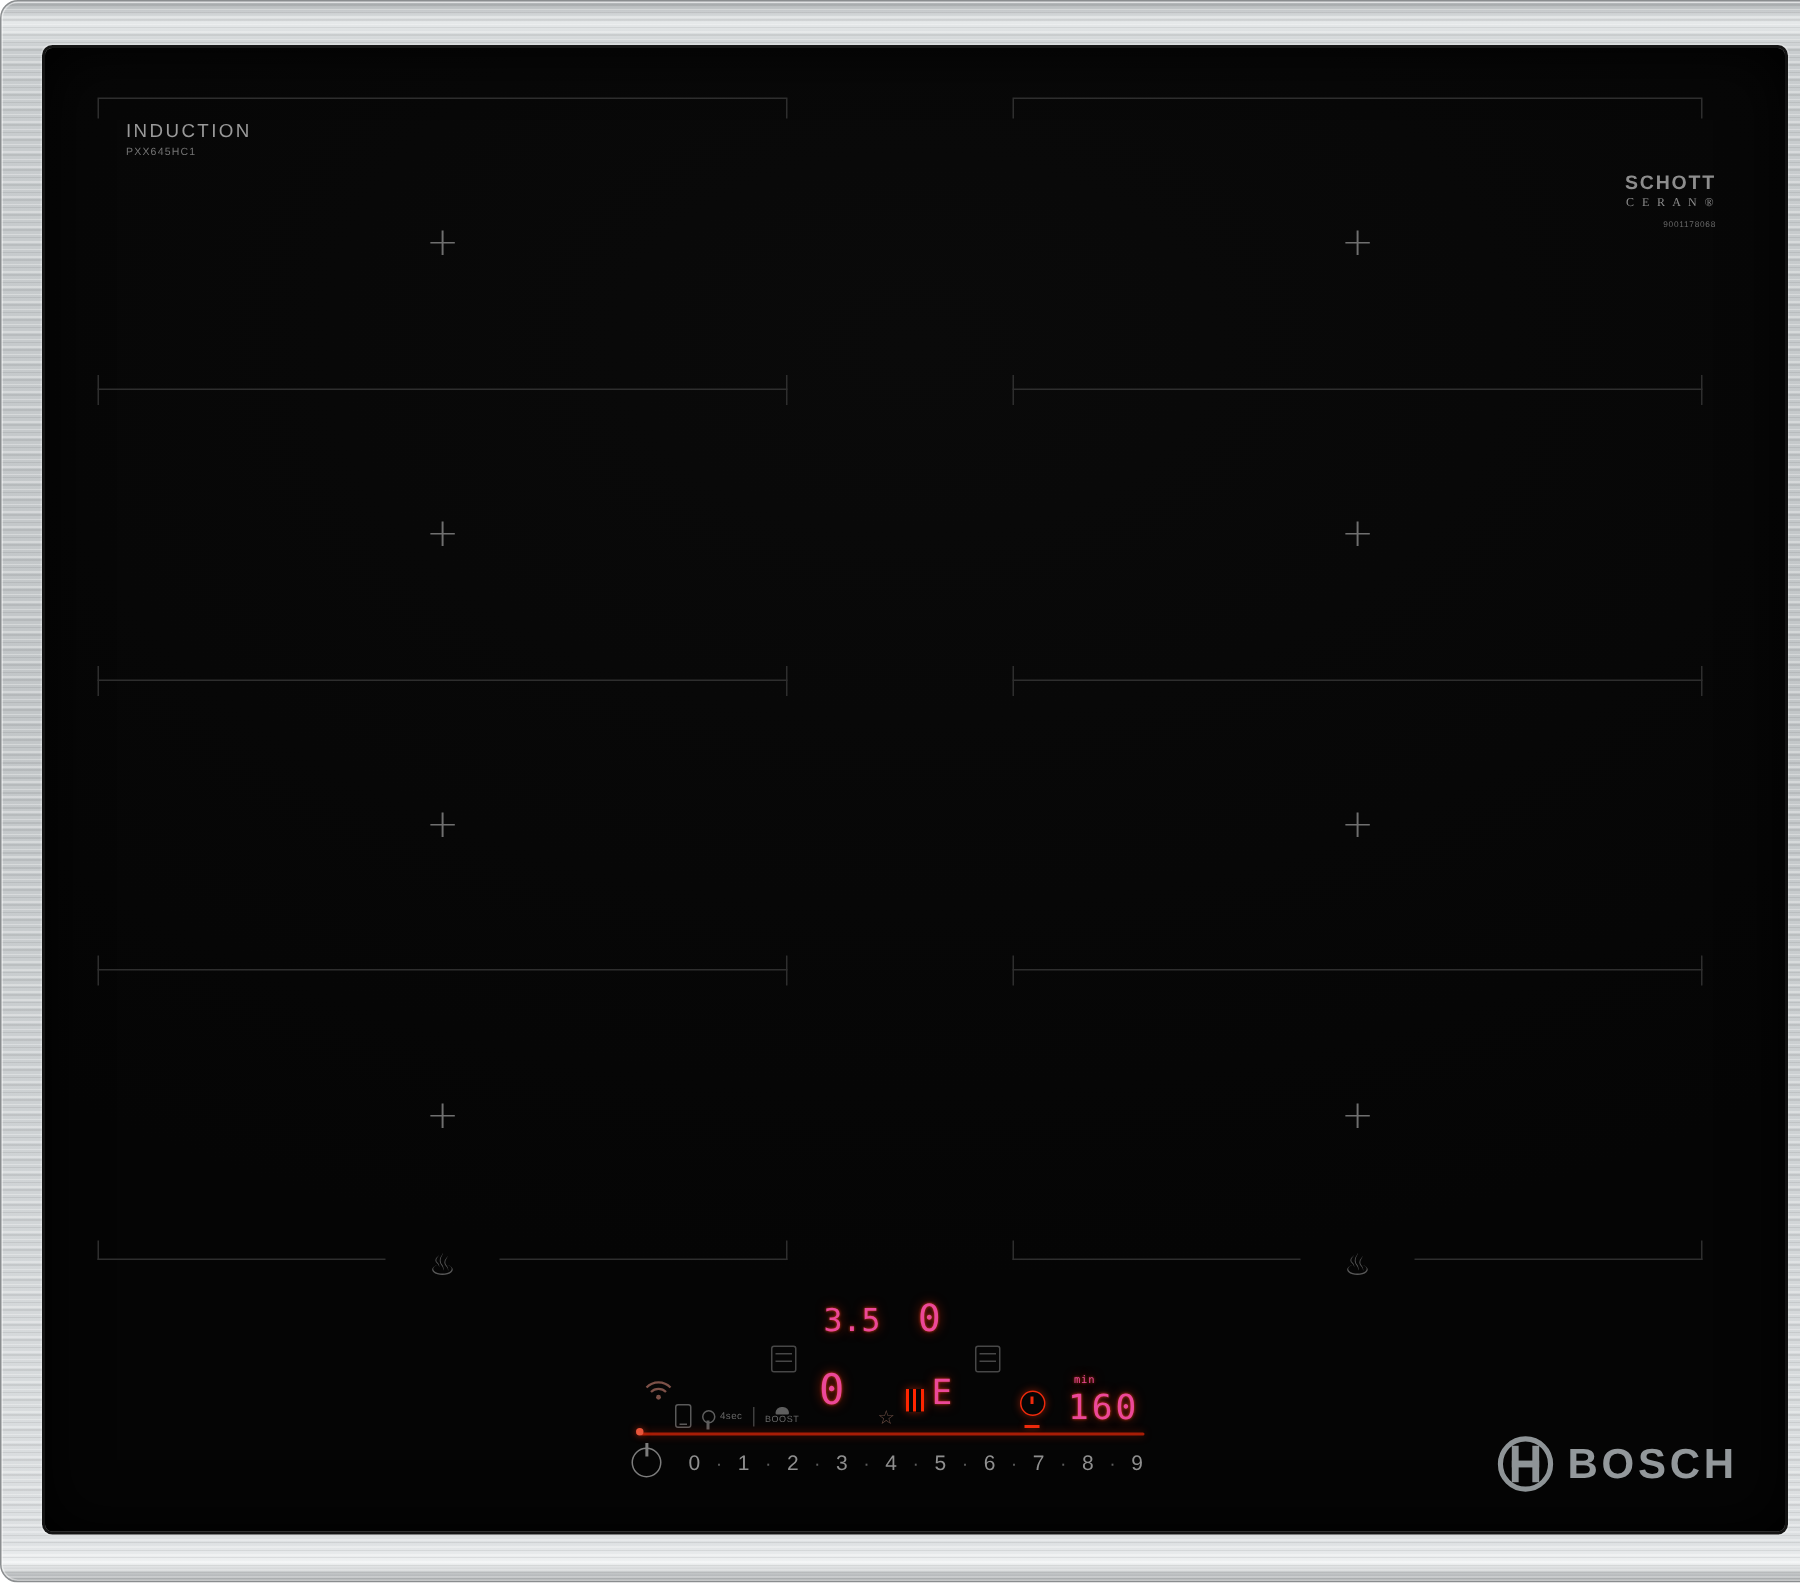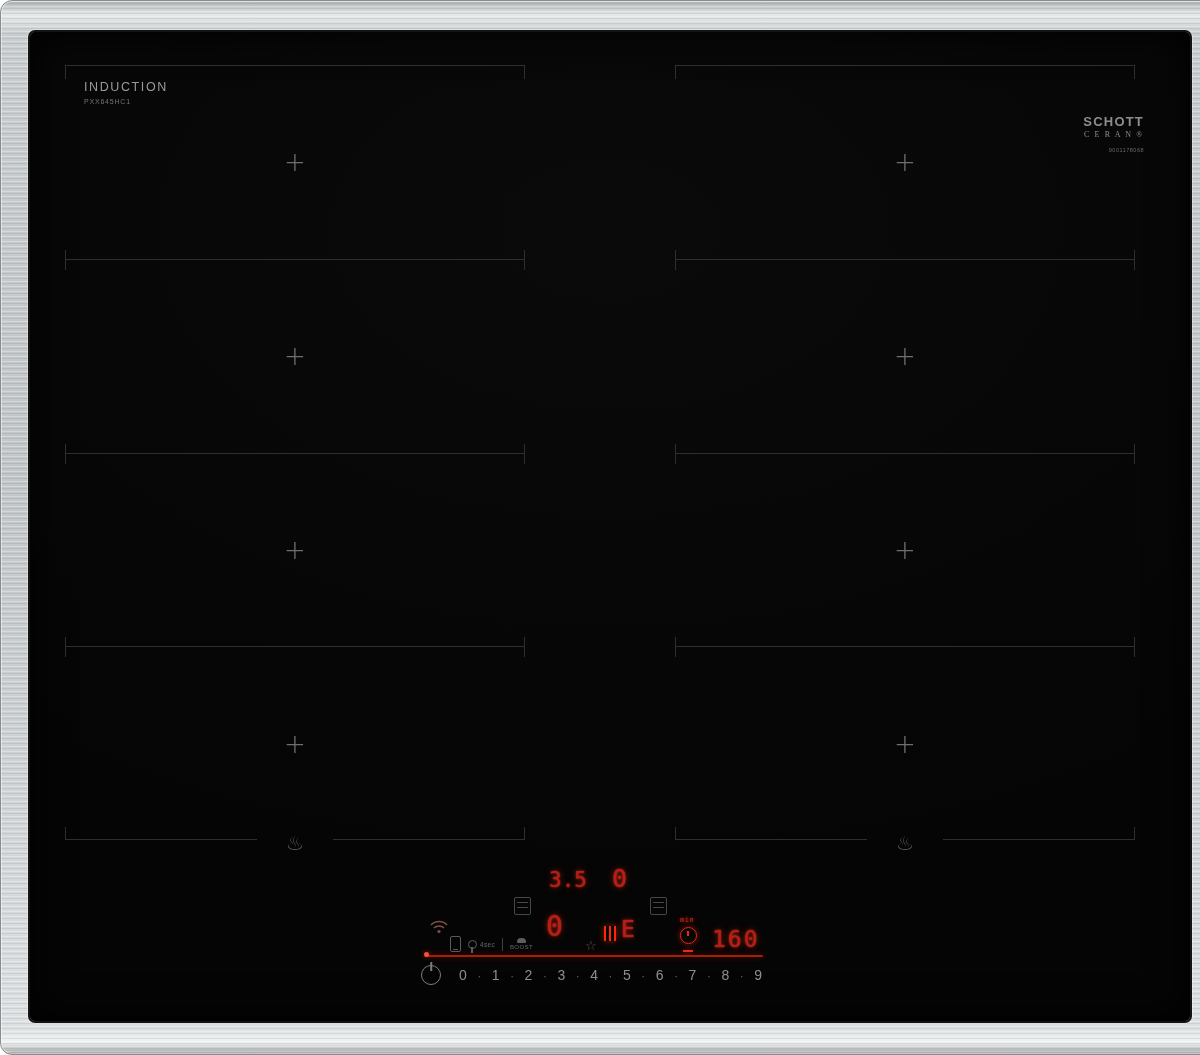--- a/index.html
+++ b/index.html
@@ -53,21 +53,21 @@
   .bl-l{left:0;width:calc(50% - 38px);}
   .bl-r{right:0;width:calc(50% - 38px);}
   .bl-l::before,.bl-r::before{content:"";position:absolute;top:-13px;height:13px;border-left:1px solid #2e2e2e;}
   .bl-l::before{left:0;}
   .bl-r::before{right:0;}
   .steam{
     position:absolute;bottom:-13px;left:50%;transform:translateX(-50%);
     font-family:"DejaVu Sans",sans-serif;font-size:20px;color:#595959;line-height:1;
   }
   
-  .led{font-family:"DejaVu Sans Mono",monospace;color:#b91c1c;
+  .led{font-family:"DejaVu Sans Mono",monospace;color:#ec4899;
        text-shadow:0 0 7px rgba(255,50,10,.55),0 0 2px rgba(255,70,30,.8);line-height:1;}
   .wifi{position:absolute;left:429px;top:918px;width:20px;height:16px;}
   .aux{position:absolute;left:450px;top:933px;display:flex;align-items:center;gap:7px;height:22px;color:#5e5e5e;}
   .ic-phone{width:9px;height:14px;border:1px solid #5a5a5a;border-radius:2px;position:relative;}
   .ic-phone::after{content:"";position:absolute;left:2px;right:2px;bottom:1.5px;height:1px;background:#5a5a5a;}
   .lock-grp{display:flex;align-items:center;gap:3px;}
   .ic-key{width:7px;height:7px;border:1.5px solid #5e5e5e;border-radius:50%;position:relative;}
   .ic-key::after{content:"";position:absolute;left:2px;top:6px;width:1.5px;height:6px;background:#5e5e5e;}
   .lock-label{font-size:6.5px;color:#696969;letter-spacing:.3px;}
   .aux-div{width:1px;height:13px;background:#3f3f3f;}
@@ -85,21 +85,21 @@
   .pan-grp{position:absolute;left:604px;top:918px;display:flex;align-items:flex-end;gap:5px;}
   .ic-grill{width:12px;height:15px;
     background:repeating-linear-gradient(90deg,#ff2600 0 2px,rgba(0,0,0,0) 2px 5px);
     box-shadow:0 0 6px rgba(255,50,10,.5);}
   .pan-e{font-size:23px;}
   .star{position:absolute;left:585px;top:938px;font-size:13px;color:#6e4f45;font-family:"DejaVu Sans",sans-serif;}
   .clock{position:absolute;left:680px;top:927px;width:15px;height:15px;border:1.5px solid #ef2a0c;border-radius:50%;
          box-shadow:0 0 6px rgba(255,50,10,.45);}
   .clock::after{content:"";position:absolute;left:6px;top:3px;width:1.5px;height:5px;background:#ef2a0c;}
   .clock-dash{position:absolute;left:683px;top:950px;width:10px;height:2px;background:#ef2a0c;box-shadow:0 0 5px rgba(255,50,10,.45);}
-  .min-label{position:absolute;left:680px;top:917px;font-size:7px;letter-spacing:.5px;}
+  .min-label{position:absolute;left:716px;top:917px;font-size:7px;letter-spacing:.5px;}
   .d-temp{position:absolute;left:712px;top:928px;font-size:23px;letter-spacing:2px;}
   .redline{position:absolute;left:427px;top:955px;width:336px;height:2px;background:#a81d06;border-radius:1px;
            box-shadow:0 0 6px rgba(255,40,0,.40);}
   .reddot{position:absolute;left:424px;top:952px;width:5px;height:5px;border-radius:50%;background:#e8553a;
           box-shadow:0 0 5px rgba(255,60,20,.6);}
   .power{position:absolute;left:421px;top:965px;width:18px;height:18px;border:1.5px solid #7d7d7d;border-radius:50%;}
   .power::before{content:"";position:absolute;left:50%;top:-4px;transform:translateX(-50%);width:1.5px;height:9px;background:#7d7d7d;}
   .slider{position:absolute;left:459px;top:967px;width:303px;display:flex;justify-content:space-between;align-items:center;}
   .slider .num{font-size:14px;color:#8f8f8f;}
   .slider .dot{font-size:13px;color:#5c5c5c;}
@@ -237,13 +237,22 @@
     <span class="dot">·</span>
     <span class="num">6</span>
     <span class="dot">·</span>
     <span class="num">7</span>
     <span class="dot">·</span>
     <span class="num">8</span>
     <span class="dot">·</span>
     <span class="num">9</span>
   </div>
 
+  <div class="bosch">
+    <svg width="38" height="38" viewBox="0 0 100 100">
+      <circle cx="50" cy="50" r="44" fill="none" stroke="#8e9497" stroke-width="9"></circle>
+      <rect x="26" y="18" width="12" height="64" fill="#8e9497"></rect>
+      <rect x="62" y="18" width="12" height="64" fill="#8e9497"></rect>
+      <rect x="26" y="44" width="48" height="12" fill="#8e9497"></rect>
+    </svg>
+    <span class="bosch-text">BOSCH</span>
+  </div>
 </div>
 
 </body></html>

